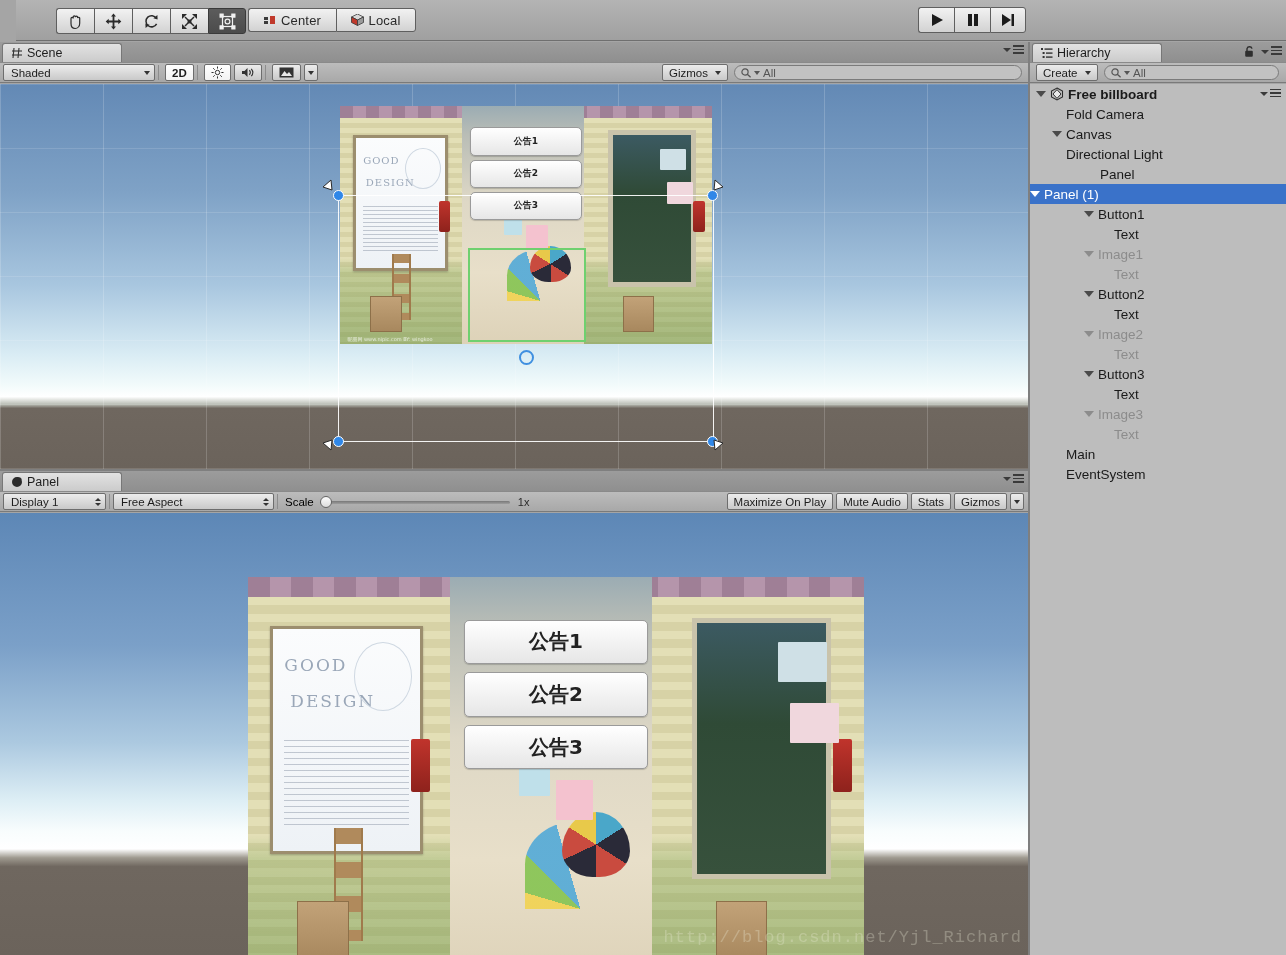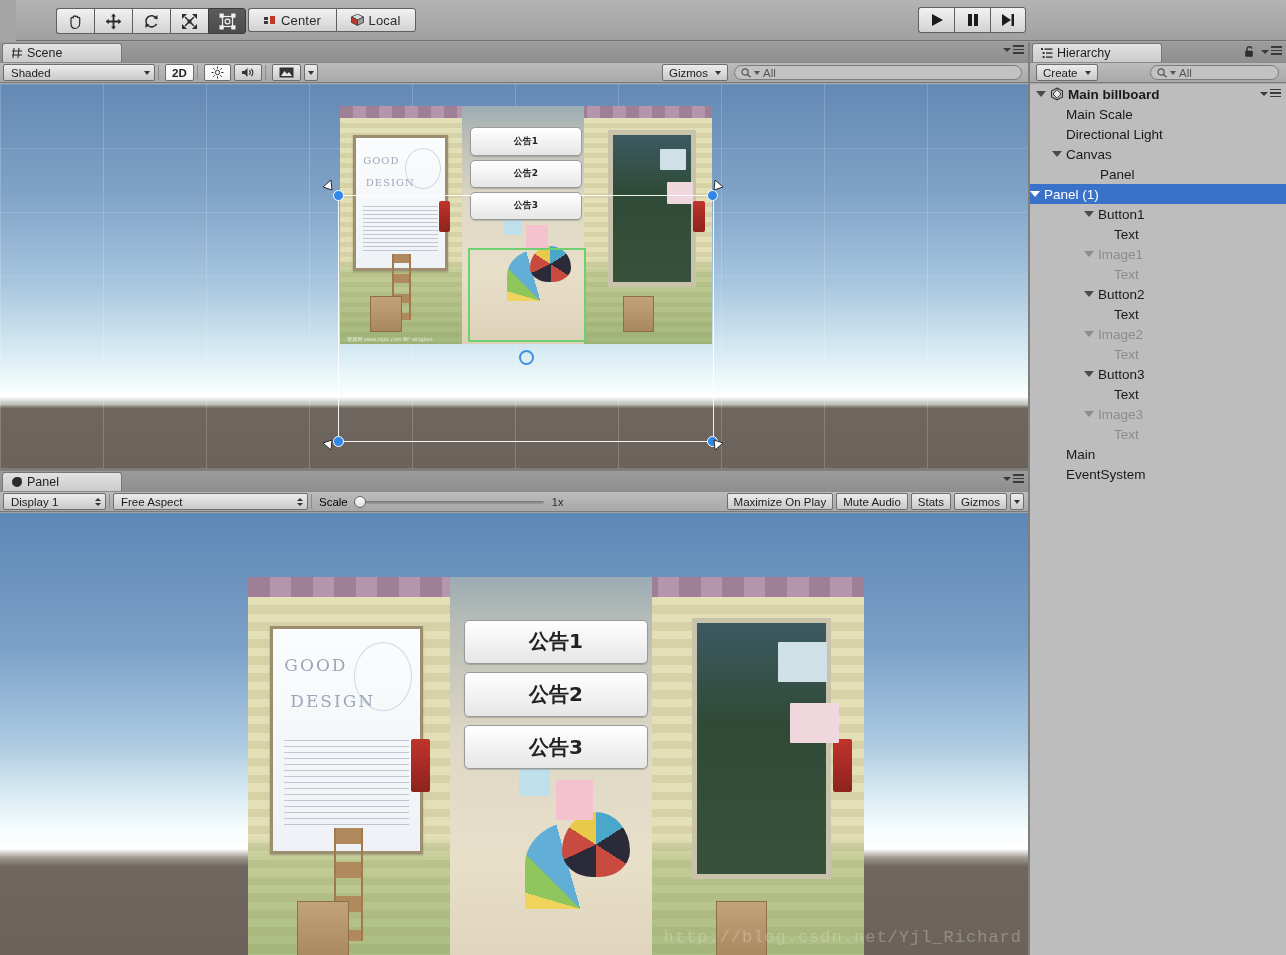--- a/index.html
+++ b/index.html
@@ -453,21 +453,21 @@
 
     <div class="subbar" style="top:20px;">
       <div class="sel-ctrl" style="width:103px;margin-left:3px;">
         <span>Display 1</span>
         <span class="updown">
             <i class="u"></i>
             <i class="d"></i>
           </span>
       </div>
       <div class="sb-sep"></div>
-      <div class="sel-ctrl" style="width:195px;text-align:right;">
+      <div class="sel-ctrl" style="width:161px;text-align:right;">
         <span>Free Aspect</span>
         <span class="updown">
             <i class="u"></i>
             <i class="d"></i>
           </span>
       </div>
       <div class="sb-sep"></div>
       <span style="font-size:11.5px;margin-left:4px;">Scale</span>
       <div style="position:relative;width:190px;height:14px;margin-left:6px;">
         <div style="position:absolute;left:0;right:0;top:6px;height:3px;background:linear-gradient(#787878,#9d9d9d);border-radius:2px;"></div>
@@ -557,21 +557,21 @@
         </svg>
         <span class="tri-d"></span>
         <span class="ham">
             <i></i>
             <i></i>
             <i></i>
           </span>
       </div>
     </div>
 
-    <div class="subbar" style="top:20px;gap:46px;">
+    <div class="subbar" style="top:20px;">
       <div class="sb-btn" style="min-width:62px;margin-left:6px;">
         <span>Create</span>
         <span class="mini-tri"></span>
       </div>
       <div class="searchbox" style="flex:1;margin:0 7px 0 6px;">
         <svg width="11" height="10" viewBox="0 0 11 10" style="margin-right:2px;">
           <circle cx="4" cy="4" r="3.1" fill="none" stroke="#555" stroke-width="1.2"></circle>
           <line x1="6.3" y1="6.3" x2="9.6" y2="9.3" stroke="#555" stroke-width="1.3"></line>
         </svg>
         <span class="mini-tri" style="margin:0 3px 0 0;border-top-color:#555;"></span>
@@ -579,41 +579,41 @@
       </div>
     </div>
 
     <div id="hier-list">
         <div class="hrow root" style="padding-left: 6px;">
           <span class="foldout"></span>
           <svg class="u-logo" viewBox="0 0 16 16">
             <path d="M8 1.2 L14.3 4.6 V11.4 L8 14.8 L1.7 11.4 V4.6 Z" fill="none" stroke="#2b2b2b" stroke-width="1.2"></path>
             <path d="M8 3 L12.6 8 L8 13 L3.4 8 Z" fill="#e9e9e9" stroke="#2b2b2b" stroke-width="1.1"></path>
           </svg>
-          <span>Main billboard</span>
+          <span>Free billboard</span>
           <span class="hrow-menu">
             <span class="tri-d"></span>
             <span class="ham">
               <i></i>
               <i></i>
               <i></i>
             </span>
           </span>
         </div>
         <div class="hrow" style="padding-left: 22px;">
           <span style="width:14px;flex:0 0 auto;"></span>
-          <span>Main Scale</span>
+          <span>Fold Camera</span>
         </div>
         <div class="hrow" style="padding-left: 22px;">
+          <span class="foldout"></span>
+          <span>Canvas</span>
+        </div>
+        <div class="hrow" style="padding-left: 22px;">
           <span style="width:14px;flex:0 0 auto;"></span>
           <span>Directional Light</span>
-        </div>
-        <div class="hrow" style="padding-left: 22px;">
-          <span class="foldout"></span>
-          <span>Canvas</span>
         </div>
         <div class="hrow" style="padding-left: 56px;">
           <span style="width:14px;flex:0 0 auto;"></span>
           <span>Panel</span>
         </div>
         <div class="hrow sel" style="">
           <span class="foldout"></span>
           <span>Panel (1)</span>
         </div>
         <div class="hrow" style="padding-left: 54px;">

